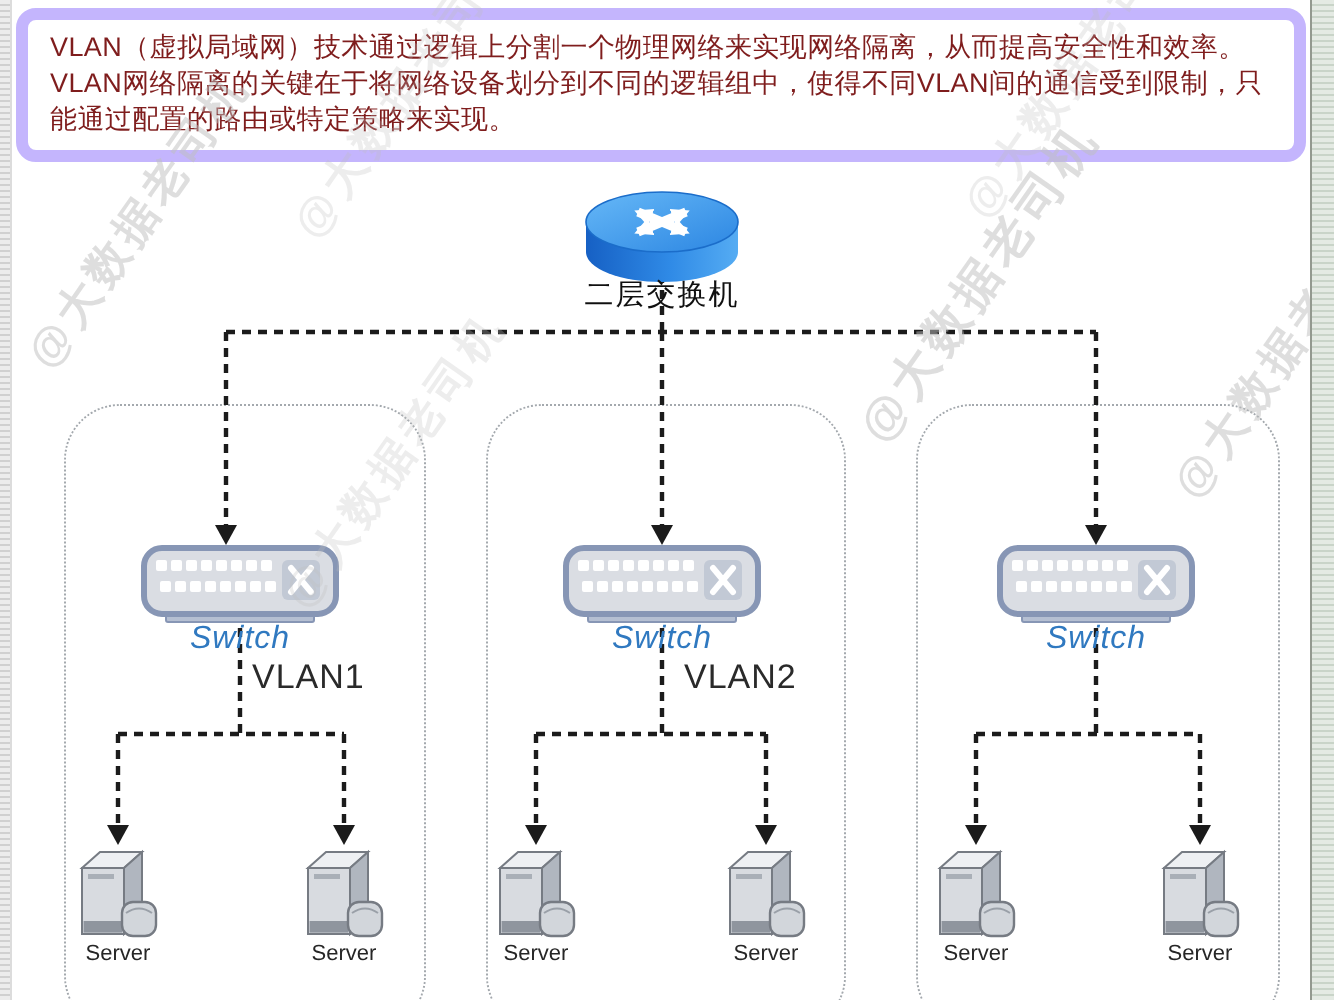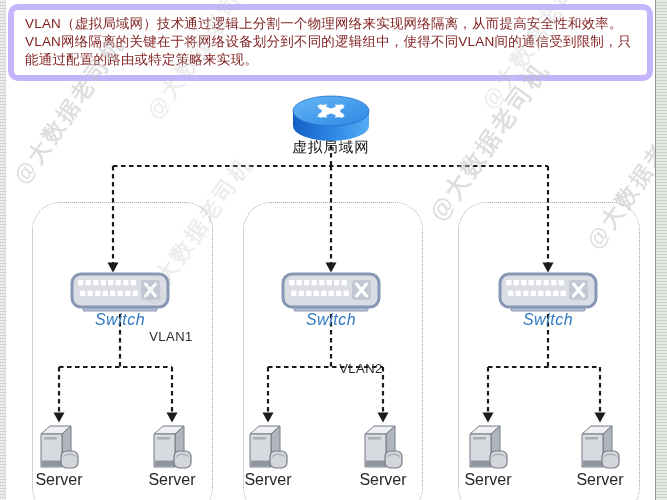--- a/index.html
+++ b/index.html
@@ -48,27 +48,27 @@
   .vlan-box.v1{left:32px;width:179px;}
   .vlan-box.v2{left:243px;width:178px;}
   .vlan-box.v3{left:458px;width:180px;}
   
   .switch-icon{position:absolute;top:272px;width:100px;height:42px;z-index:2;}
   .switch-label{
     position:absolute;top:311px;width:100px;z-index:2;text-align:center;
     font-size:16px;color:#3079c0;letter-spacing:0.5px;font-style:italic;
   }
   .vlan-name{
-    position:absolute;top:329px;width:90px;z-index:2;text-align:center;
-    font-size:13px;color:#2a2a2a;letter-spacing:0.5px;
+    position:absolute;top:329px;width:90px;z-index:2;
+    font-size:17px;color:#2a2a2a;letter-spacing:0.5px;
   }
   .server-icon{position:absolute;top:421px;width:48px;height:52px;z-index:2;}
   .server-label{
     position:absolute;top:471px;width:84px;z-index:2;text-align:center;
-    font-size:16px;color:#262626;
+    font-size:11px;color:#262626;
   }
   .hidden-defs{position:absolute;width:0;height:0;overflow:hidden;}
 </style>
 </head>
 <body>
 
 <div class="canvas">
 
   <svg class="hidden-defs" aria-hidden="true">
     <defs>
@@ -165,21 +165,21 @@
       <path d="M262.5,412.5 L273.5,412.5 L268,422.5 Z"></path>
       <path d="M377.5,412.5 L388.5,412.5 L383,422.5 Z"></path>
       <path d="M482.5,412.5 L493.5,412.5 L488,422.5 Z"></path>
       <path d="M594.5,412.5 L605.5,412.5 L600,422.5 Z"></path>
     </g>
   </svg>
 
   <svg class="core-icon" width="90" height="60" viewBox="0 0 90 60">
       <use href="#sym-router"></use>
     </svg>
-  <div class="core-label">虚拟局域网</div>
+  <div class="core-label">二层交换机</div>
 
   <div class="vlan-box v1"></div>
   <div class="vlan-box v2"></div>
   <div class="vlan-box v3"></div>
 
   <svg class="switch-icon" style="left:70px;" viewBox="0 0 100 42">
       <use href="#sym-switch"></use>
     </svg>
   <div class="switch-label" style="left:70px;">Switch</div>
   <div class="vlan-name" style="left:126px;">VLAN1</div>
@@ -189,21 +189,21 @@
   <svg class="server-icon" style="left:148px;" viewBox="0 0 48 52">
       <use href="#sym-server"></use>
     </svg>
   <div class="server-label" style="left:17px;">Server</div>
   <div class="server-label" style="left:130px;">Server</div>
 
   <svg class="switch-icon" style="left:281px;" viewBox="0 0 100 42">
       <use href="#sym-switch"></use>
     </svg>
   <div class="switch-label" style="left:281px;">Switch</div>
-  <div class="vlan-name" style="left:316px;margin-top:32px;">VLAN2</div>
+  <div class="vlan-name" style="left:342px;">VLAN2</div>
   <svg class="server-icon" style="left:244px;" viewBox="0 0 48 52">
       <use href="#sym-server"></use>
     </svg>
   <svg class="server-icon" style="left:359px;" viewBox="0 0 48 52">
       <use href="#sym-server"></use>
     </svg>
   <div class="server-label" style="left:226px;">Server</div>
   <div class="server-label" style="left:341px;">Server</div>
 
   <svg class="switch-icon" style="left:498px;" viewBox="0 0 100 42">

